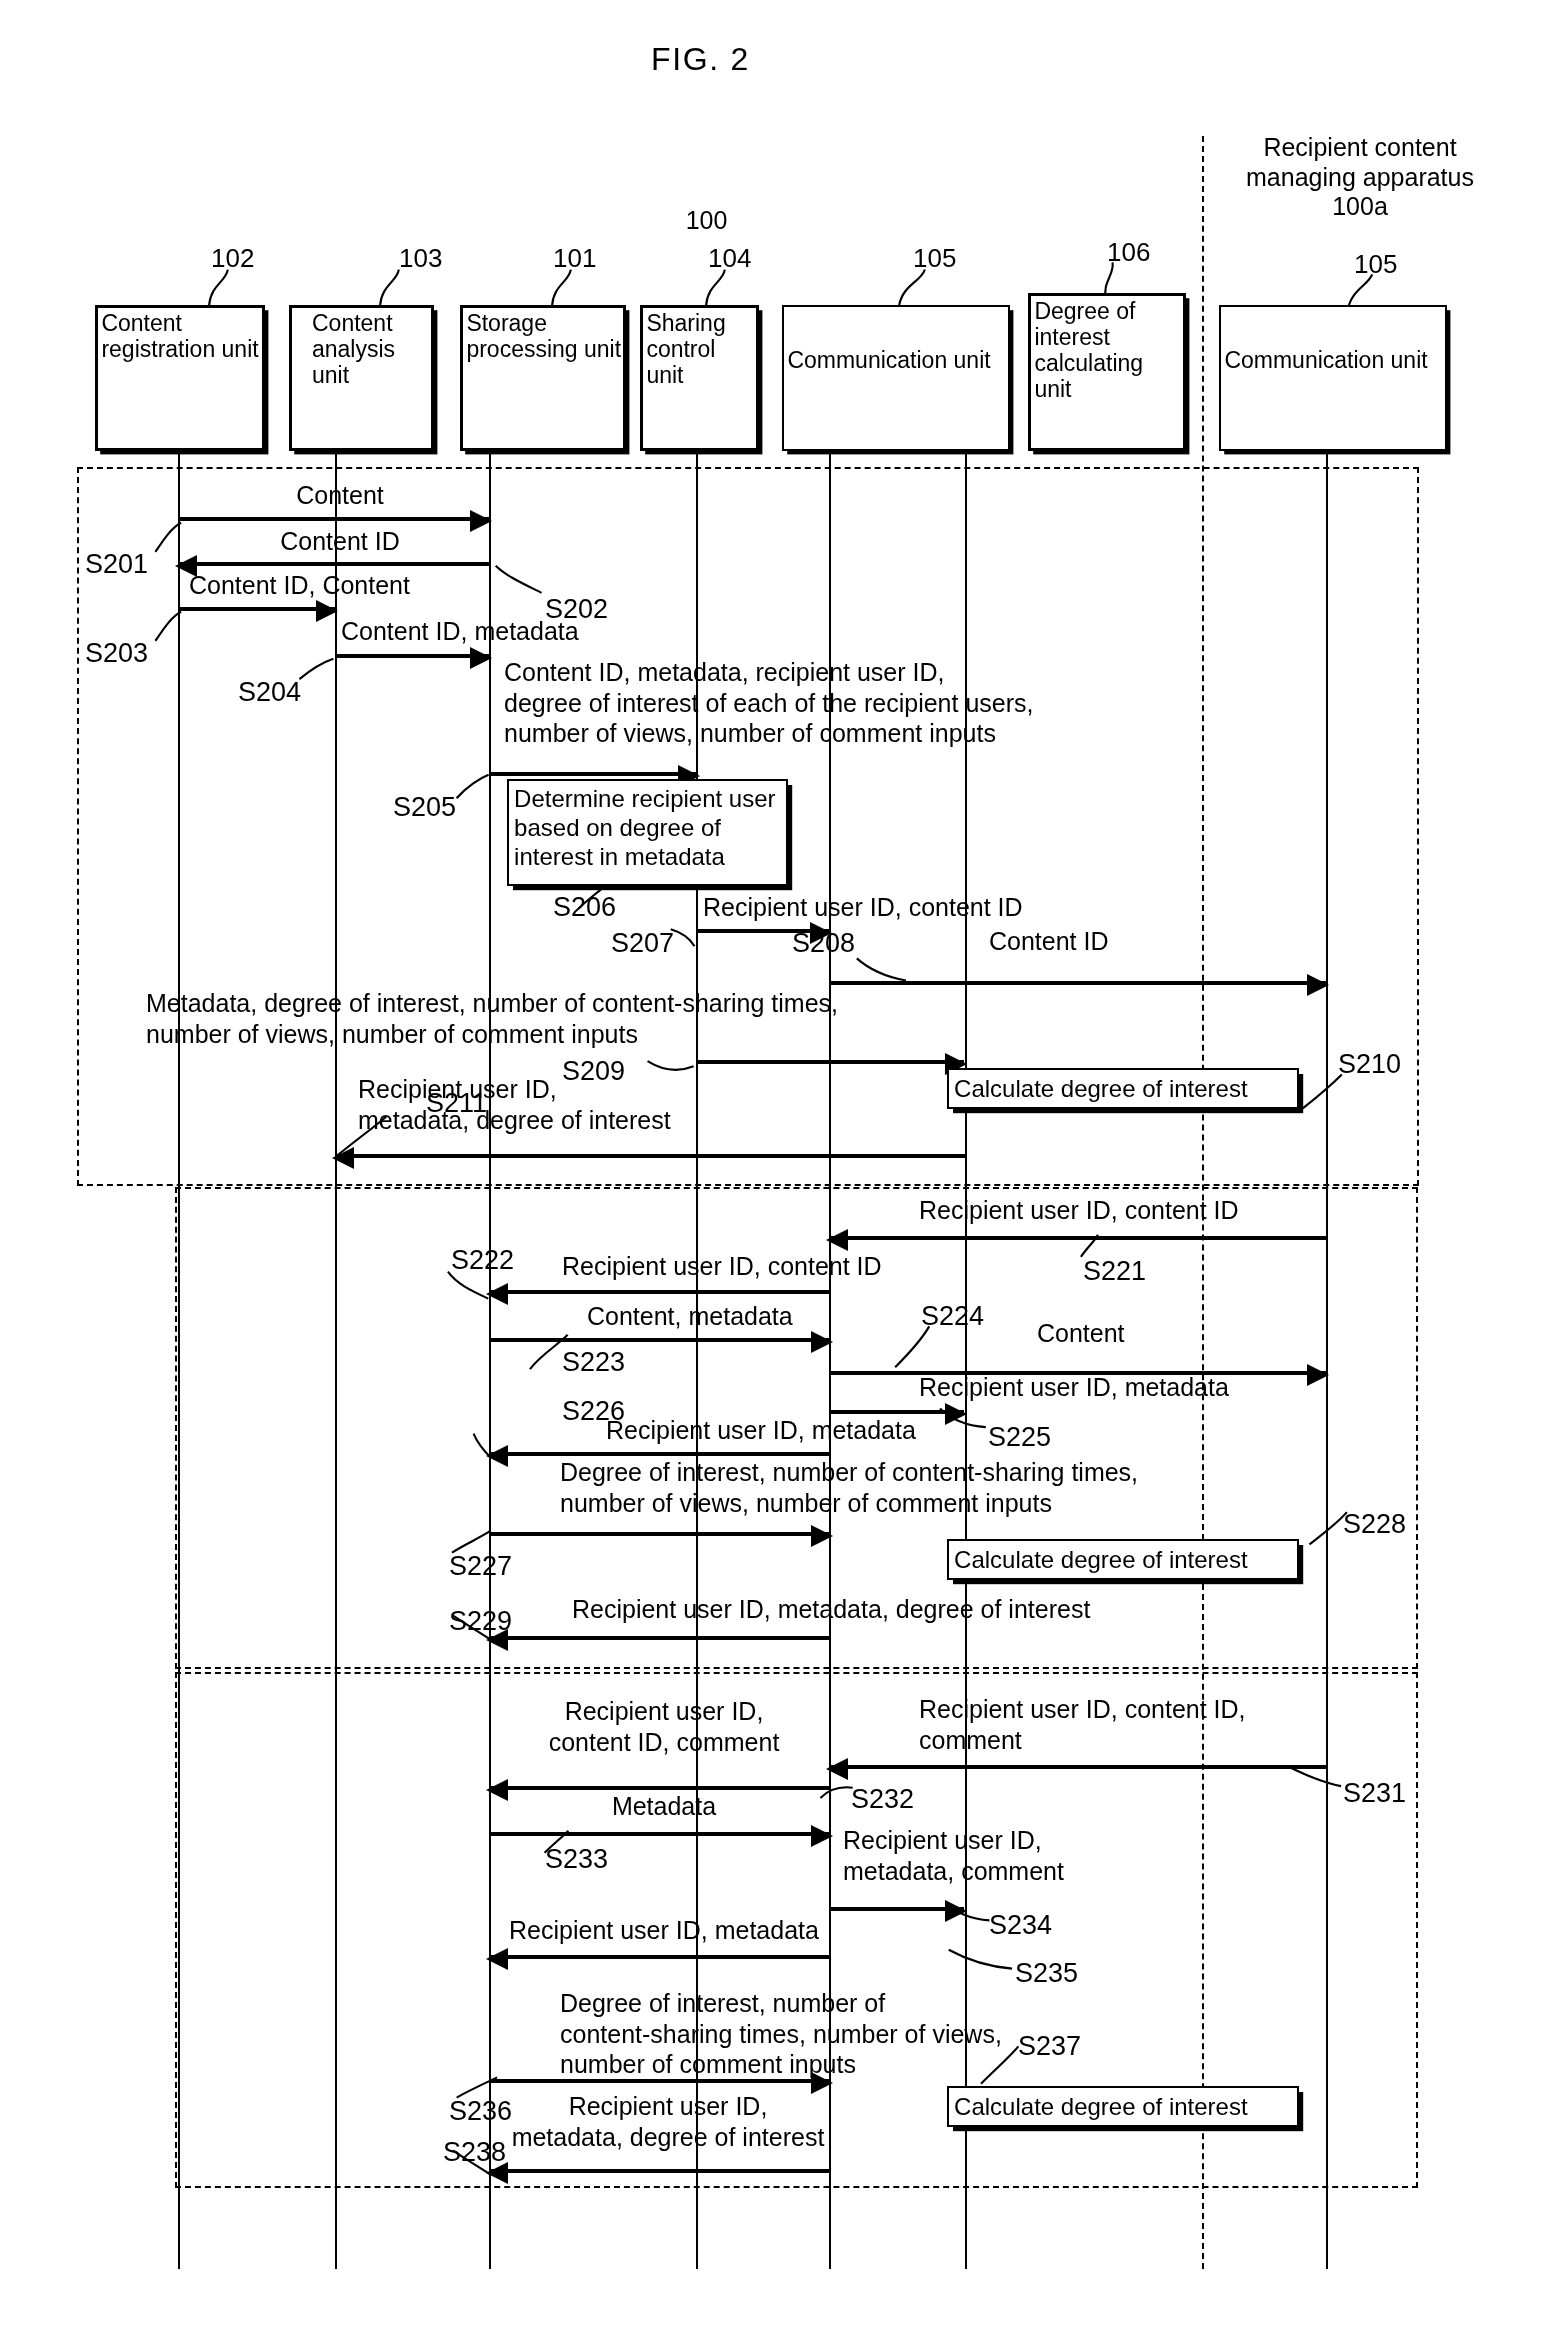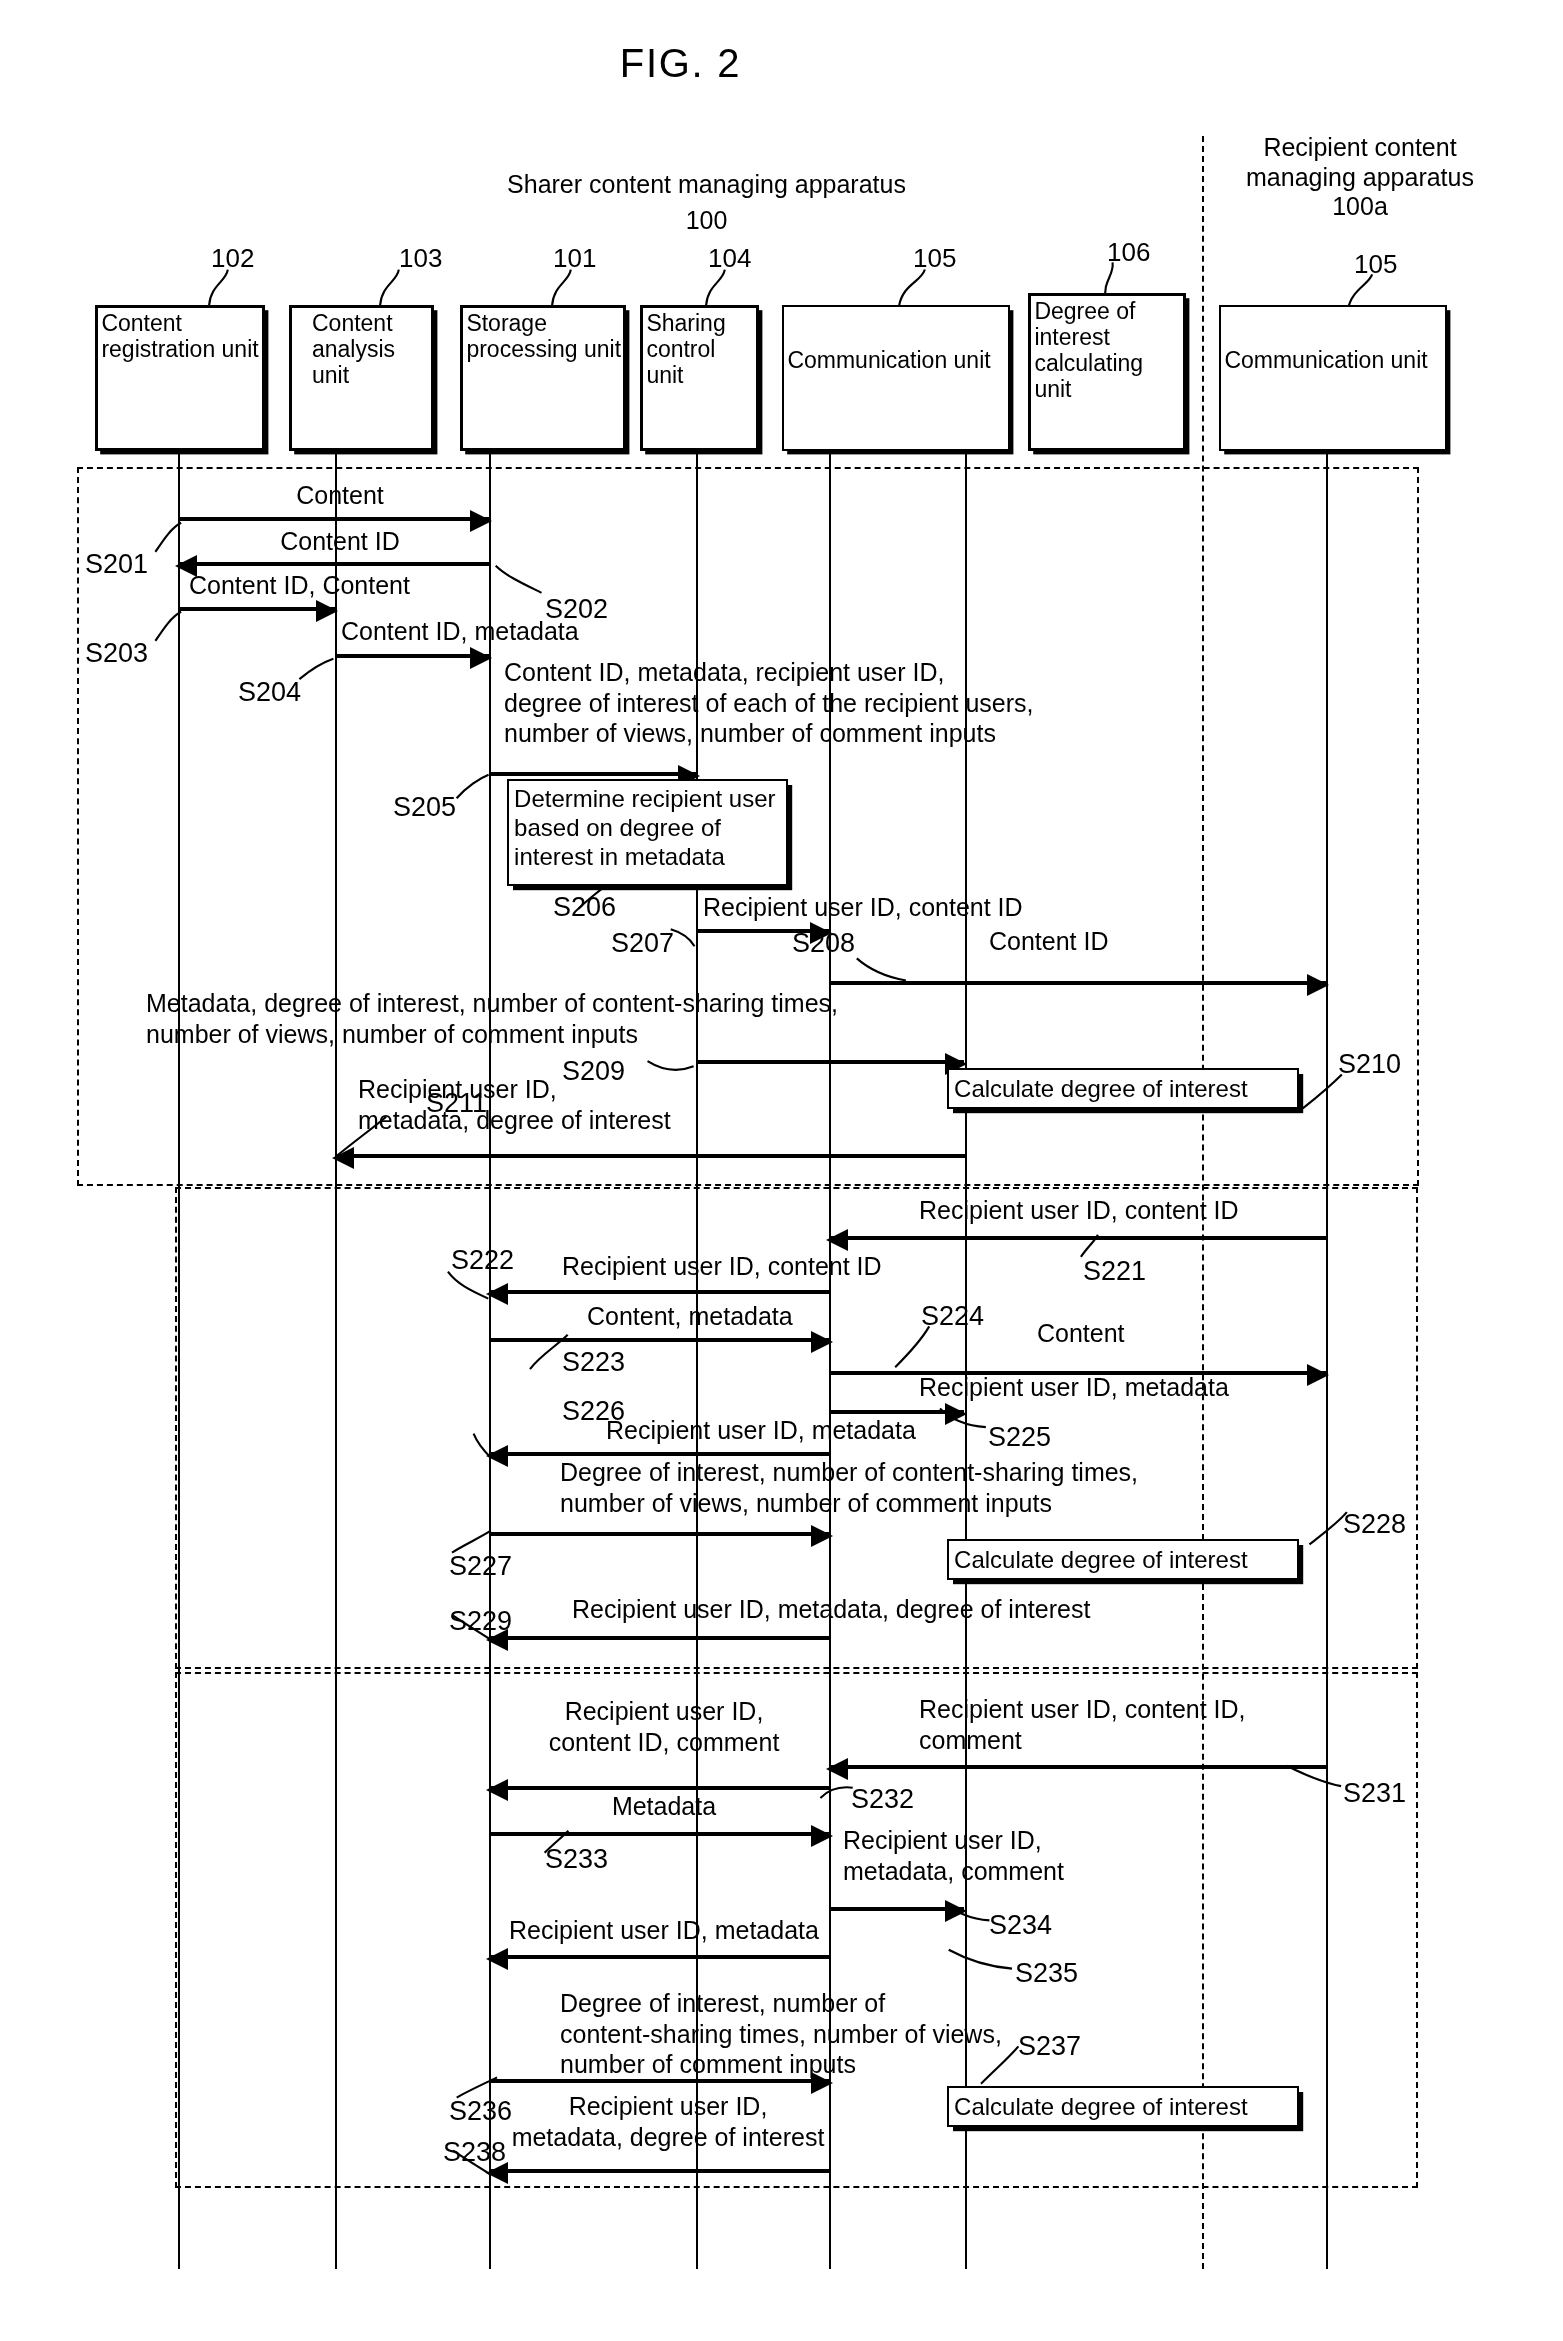--- a/index.html
+++ b/index.html
@@ -20,23 +20,24 @@
     left: 0; top: 0;
     width: 1564px;
     height: 2342px;
   }
   .fig-title {
     position: absolute;
     left: 0;
     top: 41px;
     width: 1361px;
     text-align: center;
-    font-size: 40px;
+    font-size: 32px;
     letter-spacing: 1.7px;
     font-family: "Liberation Sans", sans-serif;
+    padding-left: 20px;
   }
   .grp-title {
     position: absolute;
     text-align: center;
     font-size: 25px;
     line-height: 1.18;
     font-family: "Liberation Sans", sans-serif;
   }
   .ref {
     position: absolute;
@@ -125,23 +126,20 @@
   }
   .leader svg { overflow: visible; display:block; }
 </style>
 </head>
 <body>
 
 <div id="figure">
 
   <div class="fig-title">FIG. 2</div>
 
-  <div class="grp-title" style="left:366px; top:170px; width:681px;">
-    <span>Sharer content managing apparatus</span>
-  </div>
   <div class="grp-title" style="left:596px; top:206px; width:221px;">
     <span>100</span>
   </div>
 
   <div class="grp-title" style="left:1207px; top:133px; width:306px;">
     <div>Recipient content</div>
     <div>managing apparatus</div>
     <div>100a</div>
   </div>
 

